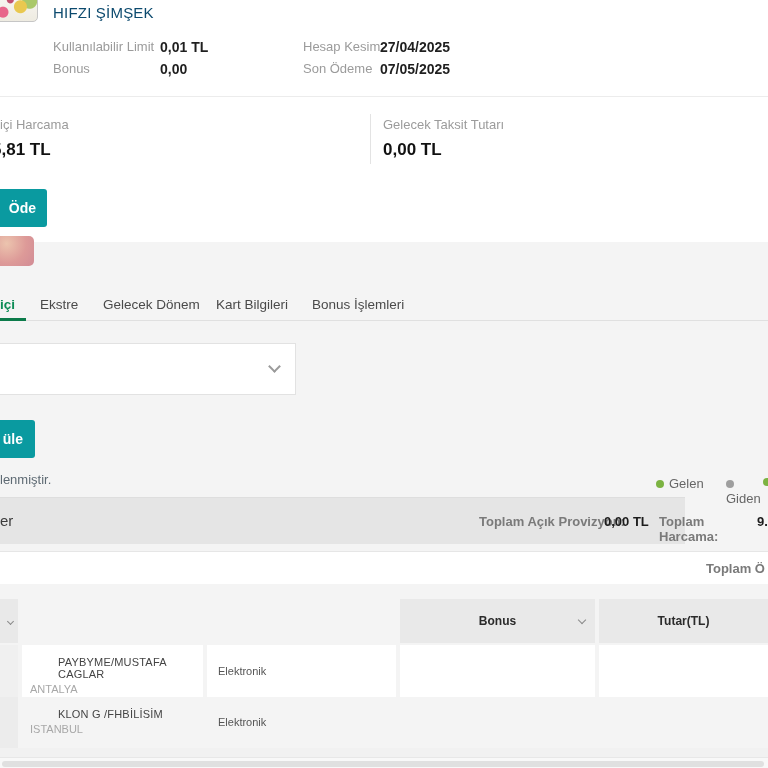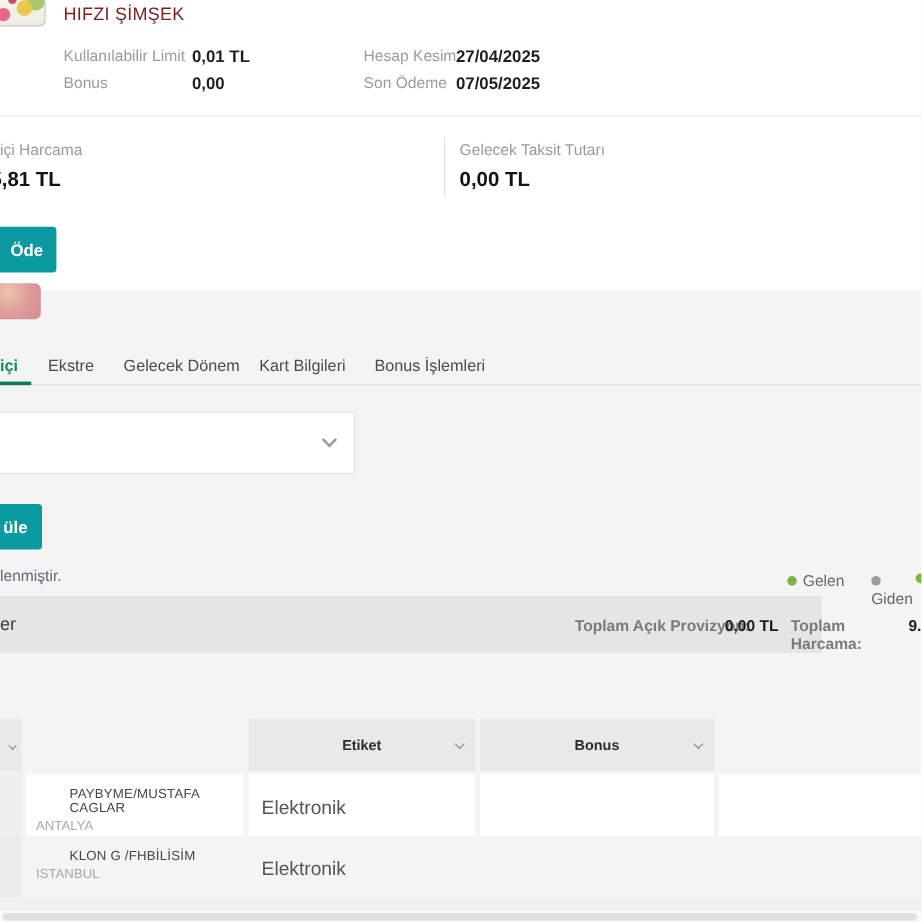--- a/index.html
+++ b/index.html
@@ -10,21 +10,21 @@
 
   
   .card-thumb { left:-10px; top:-14px; width:48px; height:36px; border:1px solid #c6c6c6; border-radius:5px;
     background:
       radial-gradient(circle at 26% 74%, #e8668a 0 5px, rgba(232,102,138,0) 6px),
       radial-gradient(circle at 42% 38%, #c2506e 0 3px, rgba(194,80,110,0) 4px),
       radial-gradient(circle at 64% 58%, #e9c84f 0 6px, rgba(233,200,79,0) 7px),
       radial-gradient(circle at 84% 42%, #a9c86a 0 7px, rgba(169,200,106,0) 8px),
       linear-gradient(180deg,#fbfaf6,#eeebe1);
   }
-  .holder { left:53px; top:4px; font-size:15px; color:#7f1d1d; letter-spacing:0.2px; }
+  .holder { left:53px; top:4px; font-size:15px; color:#0c4a6e; letter-spacing:0.2px; }
   .fld-label { font-size:13px; color:#9b9b9b; }
   .fld-value { font-size:14px; color:#1f1f1f; font-weight:bold; }
 
   .hr1 { left:0; top:96px; width:768px; height:1px; background:#ececec; }
 
   
   .sp-label { font-size:13px; color:#9b9b9b; }
   .sp-value { font-size:17px; color:#111; font-weight:bold; }
   .vdiv { left:370px; top:114px; width:1px; height:50px; background:#e3e3e3; }
   .btn-teal { background:#0a9aa0; color:#fff; font-weight:bold; font-size:14px; border:none; border-radius:3px; cursor:pointer; }
@@ -60,21 +60,21 @@
   .totals2-row { left:0; top:551px; width:768px; height:33px; background:#fff; border-top:1px solid #e6e6e6; }
 
   
   .th-cell { top:599px; height:44px; background:#e9e9e9; display:flex; align-items:center; justify-content:center; font-size:12px; font-weight:bold; color:#2b2b2b; cursor:pointer; }
   .th-chev { position:absolute; right:10px; top:18px; width:6px; height:6px; border-width:1.5px; border-color:#8a8a8a; }
   .cell { position:absolute; overflow:hidden; }
   .row1-bg { background:#ffffff; } .row1-first { background:#f0f0f0; }
   .row2-bg { background:#f4f4f4; } .row2-first { background:#ececec; }
   .tx-line1 { font-size:11px; color:#444; letter-spacing:0.2px;padding-left:28px; }
   .tx-line2 { font-size:11px; color:#a8a8a8; margin-top:3px; }
-  .tx-etiket { font-size:16px; color:#555; }
+  .tx-etiket { font-size:11px; color:#555; }
 
   .strip1 { left:0; top:748px; width:768px; height:9px; background:#f1f1f1; }
   .scroll-track { left:0; top:757px; width:768px; height:11px; background:#f8f8f8; border-top:1px solid #e7e7e7; }
   .scroll-thumb { left:2px; top:3px; width:762px; height:6px; background:#e0e0e0; border-radius:3px; position:absolute; cursor:grab; }
 </style>
 </head>
 <body>
 
 <div id="page">
 
@@ -128,31 +128,33 @@
   <span class="dot abs" style="left:763px; top:480px; background:#7cb342;"></span>
 
   <div class="abs totals-row">
     <div class="heading-frag">er</div>
     <span class="abs tot-label" style="left:479px; top:16px;">Toplam Açık Provizyon:</span>
     <span class="abs tot-value" style="left:604px; top:16px;">0,00 TL</span>
     <span class="abs tot-label" style="left:659px; top:16px;">Toplam Harcama:</span>
     <span class="abs tot-value" style="left:757px; top:16px;">9.9</span>
   </div>
 
+  <div class="abs totals2-row">
+    <span class="abs tot-label" style="left:706px; top:9px; white-space:nowrap;">Toplam Ö</span>
+  </div>
 
   <div class="abs th-cell" style="left:0; width:18px;">
     <span class="chev" style="width:5px;height:5px;border-width:1.5px;border-color:#8a8a8a;margin-left:2px;"></span>
   </div>
-  <div class="abs th-cell" style="left:207px; width:189px;">
-    <span>Etiket</span>
-    <span class="chev th-chev"></span>
-  </div>
   <div class="abs th-cell" style="left:400px; width:195px;">
     <span>Bonus</span>
     <span class="chev th-chev"></span>
+  </div>
+  <div class="abs th-cell" style="left:599px; width:169px;">
+    <span>Tutar(TL)</span>
   </div>
 
   <div>
     <div class="cell row1-first" style="left:0; top:645px; width:18px; height:52px;"></div>
     <div class="cell row1-bg" style="left:22px; top:645px; width:181px; height:52px; padding:11px 0 0 8px;">
       <div class="tx-line1">PAYBYME/MUSTAFA CAGLAR</div>
       <div class="tx-line2">ANTALYA</div>
     </div>
     <div class="cell row1-bg" style="left:207px; top:645px; width:189px; height:52px; padding:20px 0 0 11px;">
       <div class="tx-etiket">Elektronik</div>

